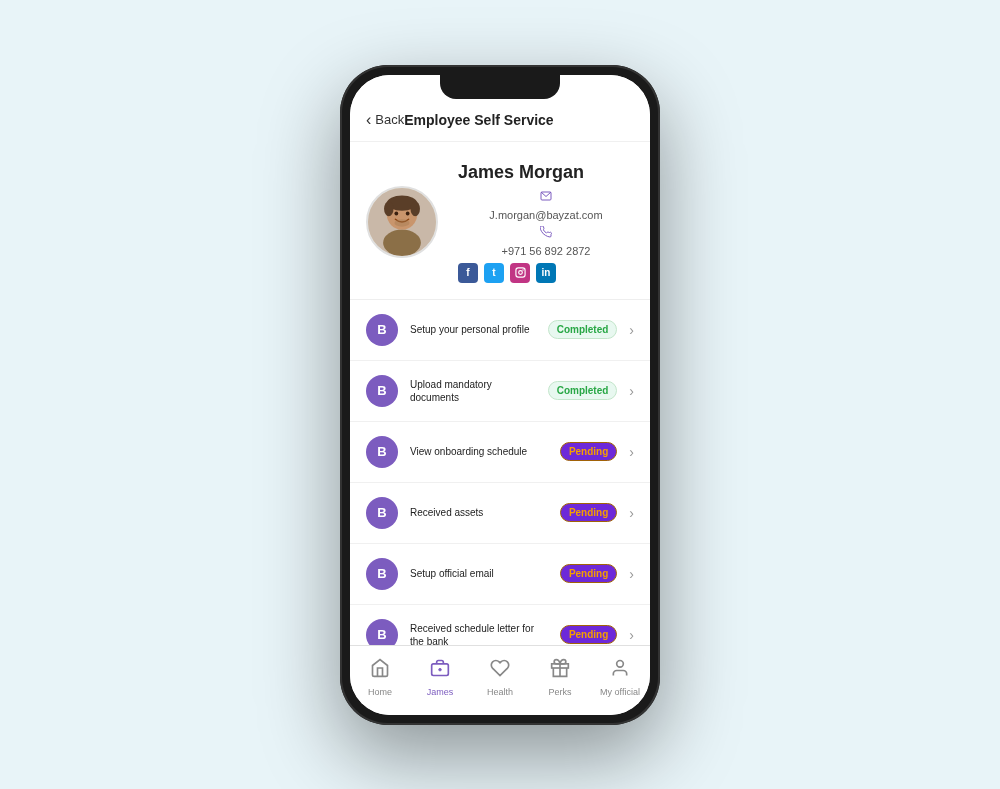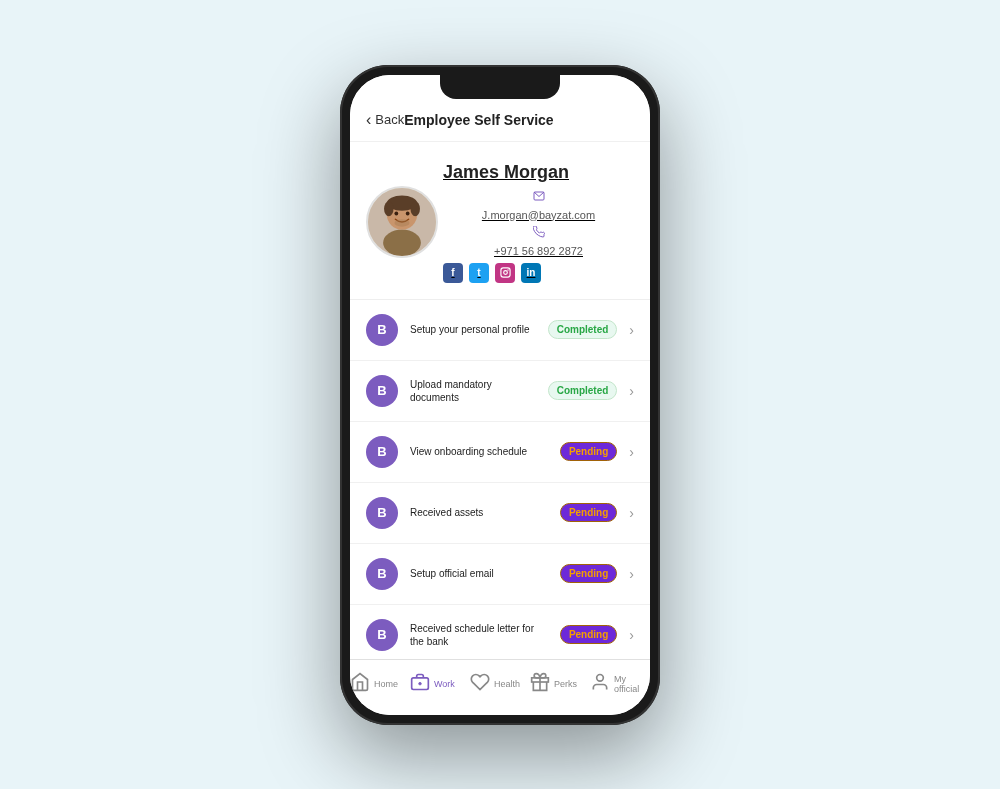--- a/index.html
+++ b/index.html
@@ -76,24 +76,23 @@
       color: #222;
       margin-right: 32px;
     }
 
     
     .profile-section {
       background: #fff;
       padding: 20px 16px 16px;
       display: flex;
       align-items: center;
-      gap: 5px;
+      gap: 20px;
       border-bottom: 1px solid #eee;
       flex-shrink: 0;
-      text-decoration: underline;
     }
 
     .avatar {
       width: 72px;
       height: 72px;
       border-radius: 50%;
       background: #d4c5b0;
       overflow: hidden;
       flex-shrink: 0;
       border: 2px solid #e0e0e0;
@@ -232,21 +231,21 @@
       background: #fff;
       border-top: 1px solid #e0e0e0;
       display: flex;
       padding: 8px 0 14px;
       flex-shrink: 0;
     }
 
     .nav-item {
       flex: 1;
       display: flex;
-      flex-direction: row;
+      flex-direction: column;
       align-items: center;
       gap: 4px;
       cursor: pointer;
       padding: 4px 0;
     }
 
     .nav-icon {
       font-size: 18px;
       color: #888;
     }
@@ -401,21 +400,21 @@
 
       <div class="nav-item">
         <span class="nav-icon active">
           <svg width="20" height="20" viewBox="0 0 24 24" fill="none" stroke="#7c5cbf" stroke-width="2">
             <rect x="2" y="7" width="20" height="14" rx="2"></rect>
             <path d="M16 7V5a2 2 0 00-2-2h-4a2 2 0 00-2 2v2"></path>
             <line x1="12" y1="12" x2="12" y2="16"></line>
             <line x1="10" y1="14" x2="14" y2="14"></line>
           </svg>
         </span>
-        <span class="nav-label active">Work</span>
+        <span class="nav-label active">James</span>
       </div>
 
       <div class="nav-item">
         <span class="nav-icon">
           <svg width="20" height="20" viewBox="0 0 24 24" fill="none" stroke="#888" stroke-width="2">
             <path d="M20.84 4.61a5.5 5.5 0 00-7.78 0L12 5.67l-1.06-1.06a5.5 5.5 0 00-7.78 7.78l1.06 1.06L12 21.23l7.78-7.78 1.06-1.06a5.5 5.5 0 000-7.78z"></path>
           </svg>
         </span>
         <span class="nav-label">Health</span>
       </div>

